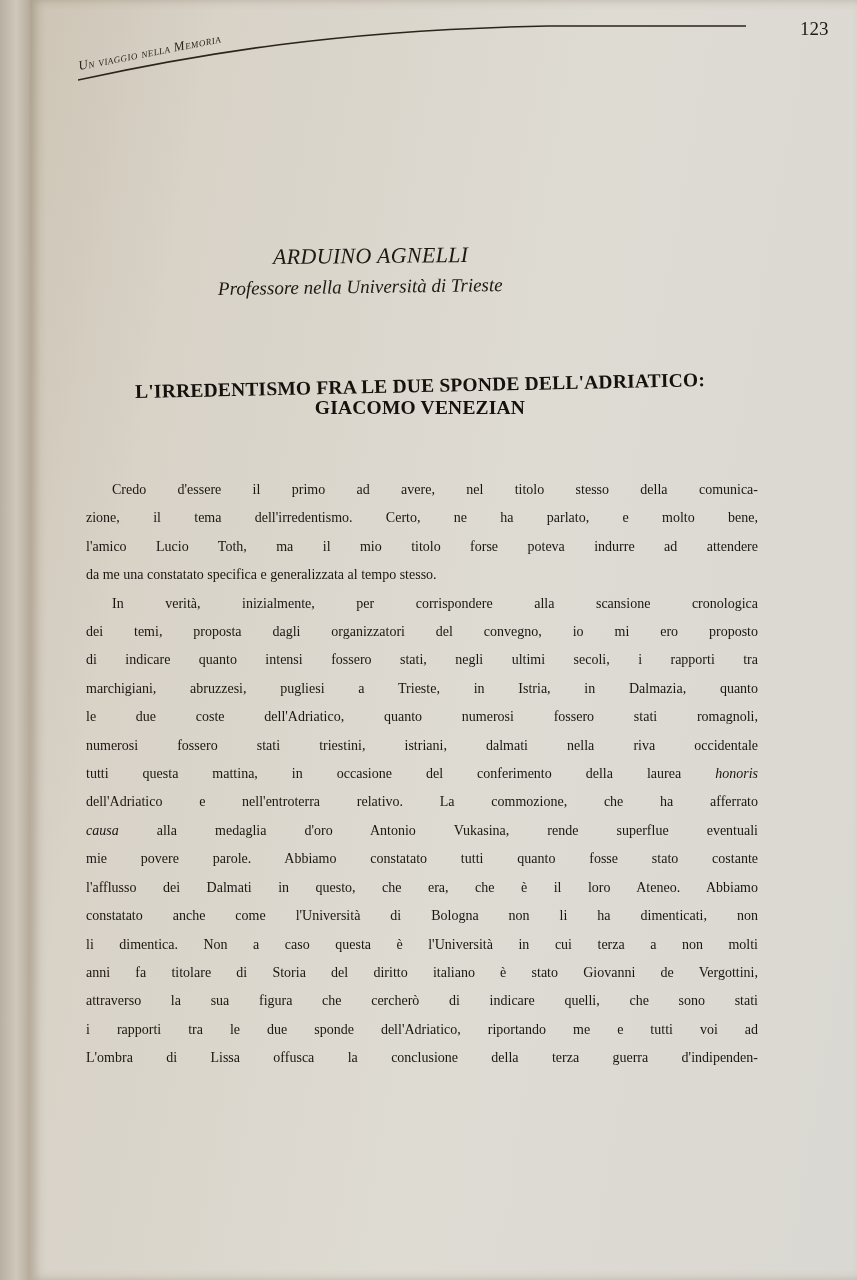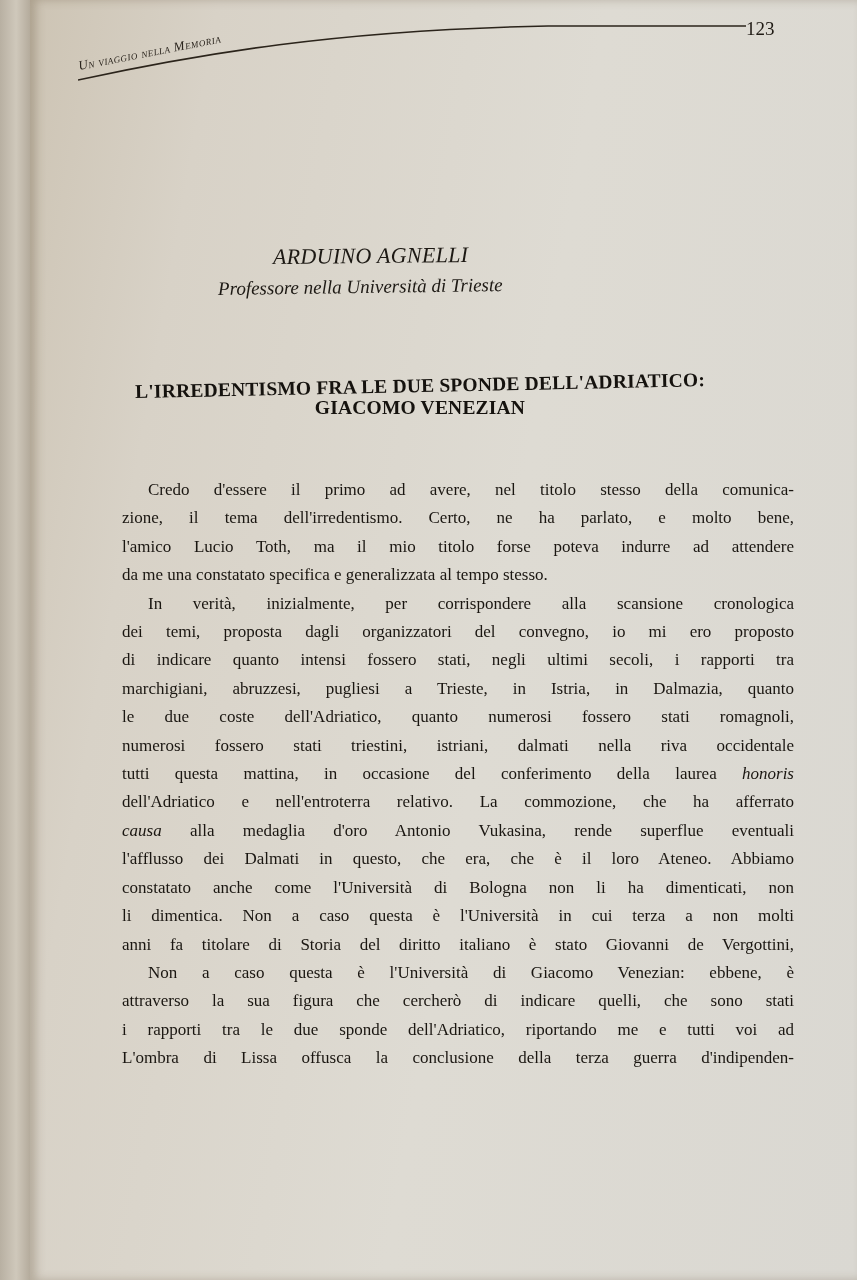--- a/index.html
+++ b/index.html
@@ -23,21 +23,21 @@
     }
     .running-head svg { position: absolute; left: 0; top: 0; }
     .running-title {
       position: absolute; left: 2px; top: 44px;
       font-family: "Liberation Serif", serif; font-style: italic;
       font-size: 13px; letter-spacing: 0.5px; color: #2a241d;
       transform: rotate(-11deg); transform-origin: left bottom;
       font-variant: small-caps;
     }
     .page-number {
-      position: absolute; left: 668px; top: 4px;
+      position: absolute; left: 722px; top: 4px;
       font-family: "Liberation Serif", serif; font-size: 19px; color: #1f1a14;
     }
     .author {
       position: absolute; left: 243px; top: 243px;
       font-family: "Liberation Serif", serif; font-style: italic;
       font-size: 22px; color: #1d1914; letter-spacing: 0.3px;
       transform: rotate(-0.6deg);
     }
     .affiliation {
       position: absolute; left: 188px; top: 276px;
@@ -48,23 +48,22 @@
     .title {
       position: absolute; left: 50px; top: 364px; width: 680px;
       font-family: "Liberation Serif", serif; font-weight: bold;
       font-size: 19.5px; color: #15120e; letter-spacing: 0.2px;
       text-align: center; line-height: 29px;
     }
     .title .l1 { display: block; transform: rotate(-1.2deg); transform-origin: right center; }
     .title .l2 { display: block; }
     .body-text {
       position: absolute; left: 56px; top: 476px; width: 672px;
-      font-family: "Liberation Serif", serif; font-size: 17px; color: #1a1611;
+      font-family: "Liberation Serif", serif; font-size: 14px; color: #1a1611;
       line-height: 28.4px;
-      margin-left: 36px;
     }
     .line {
       display: block; white-space: nowrap;
       text-align: justify; text-align-last: justify;
     }
     .line.last { text-align-last: left; }
     .line.indent-first { padding-left: 4px; }
     .it { font-style: italic; }
   </style>
 </head>
@@ -97,22 +96,22 @@
     <span class="line last">da me una constatato specifica e generalizzata al tempo stesso.</span>
     <span class="line" style="padding-left: 26px;">In verità, inizialmente, per corrispondere alla scansione cronologica</span>
     <span class="line">dei temi, proposta dagli organizzatori del convegno, io mi ero proposto</span>
     <span class="line">di indicare quanto intensi fossero stati, negli ultimi secoli, i rapporti tra</span>
     <span class="line">marchigiani, abruzzesi, pugliesi a Trieste, in Istria, in Dalmazia, quanto</span>
     <span class="line">le due coste dell'Adriatico, quanto numerosi fossero stati romagnoli,</span>
     <span class="line">numerosi fossero stati triestini, istriani, dalmati nella riva occidentale</span>
     <span class="line"><span>tutti questa mattina, in occasione del conferimento della laurea</span> <span class="it">honoris</span></span>
     <span class="line">dell'Adriatico e nell'entroterra relativo. La commozione, che ha afferrato</span>
     <span class="line"><span class="it">causa</span> <span>alla medaglia d'oro Antonio Vukasina, rende superflue eventuali</span></span>
+    <span class="line">mie povere parole. Abbiamo constatato tutti quanto fosse stato costante</span>
     <span class="line">l'afflusso dei Dalmati in questo, che era, che è il loro Ateneo. Abbiamo</span>
     <span class="line">constatato anche come l'Università di Bologna non li ha dimenticati, non</span>
     <span class="line">li dimentica. Non a caso questa è l'Università in cui terza a non molti</span>
     <span class="line">anni fa titolare di Storia del diritto italiano è stato Giovanni de Vergottini,</span>
-    <span class="line" style="padding-left: 26px;">Non a caso questa è l'Università di Giacomo Venezian: ebbene, è</span>
     <span class="line">attraverso la sua figura che cercherò di indicare quelli, che sono stati</span>
     <span class="line">i rapporti tra le due sponde dell'Adriatico, riportando me e tutti voi ad</span>
     <span class="line">L'ombra di Lissa offusca la conclusione della terza guerra d'indipenden-</span>
   </div>
 </div>
 
 </body></html>

